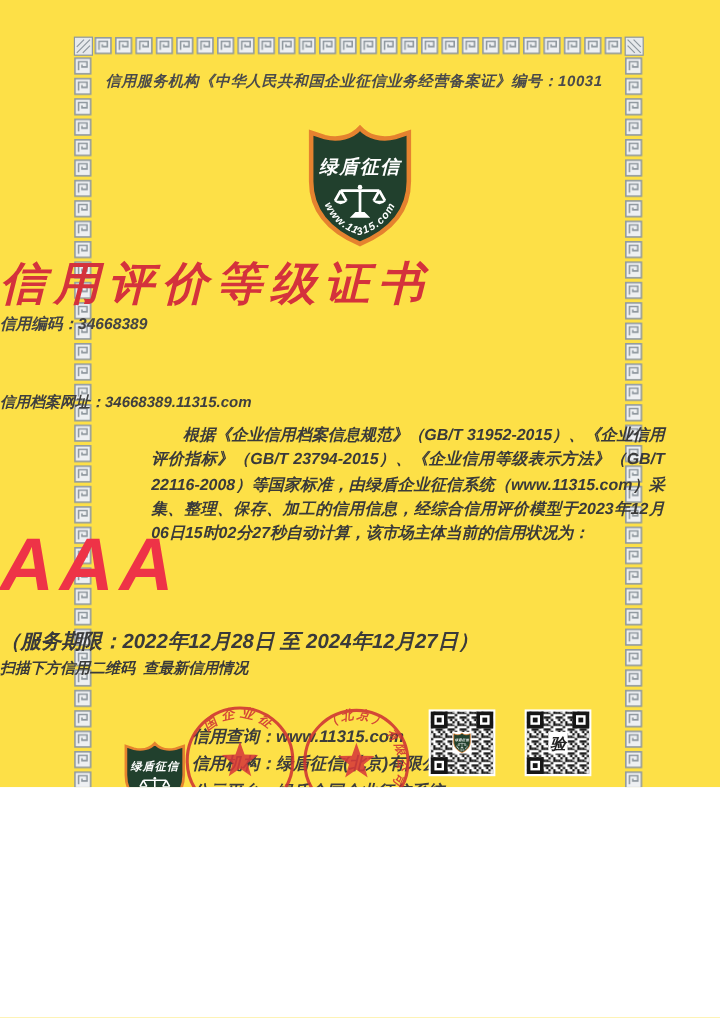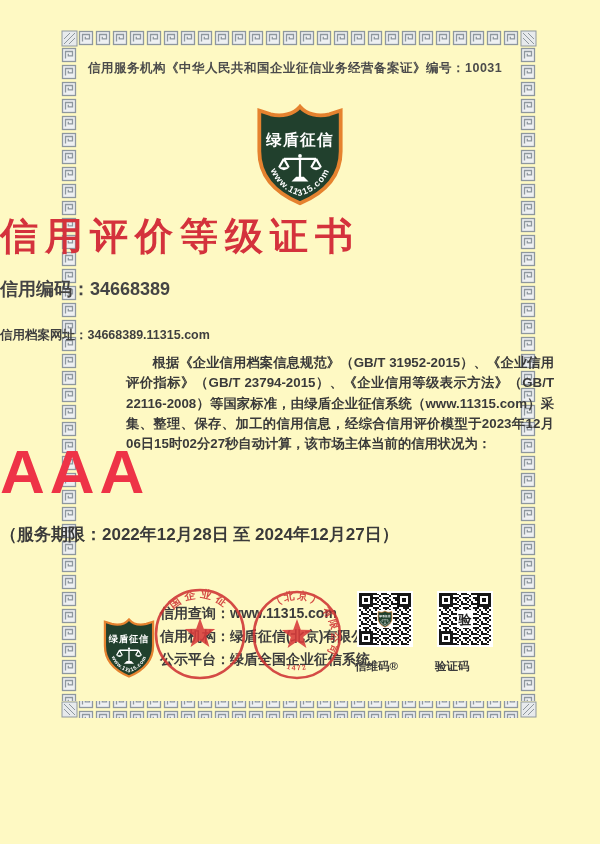--- a/index.html
+++ b/index.html
@@ -1,22 +1,22 @@
 <!DOCTYPE html>
 <html><head>
 <meta charset="utf-8">
 <style>
   html,body{margin:0;padding:0;background:#ffffff;}
-  .page{position:relative;width:600px;height:844px;background:#fef9c3;overflow:hidden;
-        font-family:"Liberation Sans","DejaVu Sans",sans-serif;margin:0 auto;}
+  .page{position:relative;width:600px;height:656px;background:#fde047;overflow:hidden;
+        font-family:"Liberation Sans","DejaVu Sans",sans-serif;margin:0 auto;font-style:italic;}
   .abs{position:absolute;}
   .ctr{left:0;right:0;text-align:left;}
   .hdr-line{top:60px;left:88px;width:430px;font-size:12.5px;font-weight:bold;color:#4b4b4b;letter-spacing:.5px;}
   .title{top:211px;font-size:38px;font-weight:bold;color:#d4323c;letter-spacing:7px;}
-  .credit-code{top:261px;font-size:18px;font-weight:bold;color:#444;margin-top:16px;}
+  .credit-code{top:261px;font-size:13px;font-weight:bold;color:#444;}
   .company{top:295px;font-size:21px;font-weight:bold;color:#2d2d2d;letter-spacing:1px;}
   .archive{top:327px;font-size:12.5px;font-weight:bold;color:#3f3f3f;}
   .body-par{top:353px;left:86px;width:428px;font-size:13.3px;font-weight:bold;color:#3a3a3a;
             line-height:20.3px;text-align:justify;text-indent:2em;margin-left:40px;}
   .rating{top:436px;font-size:62px;font-weight:bold;color:#ee3347;letter-spacing:5px;}
   .service{top:523px;font-size:17px;font-weight:bold;color:#3a3a3a;}
   .scan-hint{top:549px;font-size:12.5px;font-weight:bold;color:#3a3a3a;white-space:pre;}
   .foot-lines{top:602px;left:160px;font-size:14px;font-weight:bold;color:#3c3c3c;line-height:23px;}
   .qr-label{font-size:11.5px;font-weight:bold;color:#3c3c3c;top:659px;width:60px;text-align:left;}
   .stampsvg{opacity:.88;}
@@ -103,20 +103,21 @@
 
   <div class="abs ctr title">信用评价等级证书</div>
   <div class="abs ctr credit-code">信用编码：34668389</div>
   <div class="abs ctr archive">信用档案网址：34668389.11315.com</div>
 
   <div class="abs body-par">根据《企业信用档案信息规范》（GB/T 31952-2015）、《企业信用评价指标》（GB/T 23794-2015）、《企业信用等级表示方法》（GB/T 22116-2008）等国家标准，由绿盾企业征信系统（www.11315.com）采集、整理、保存、加工的信用信息，经综合信用评价模型于2023年12月06日15时02分27秒自动计算，该市场主体当前的信用状况为：</div>
 
   <div class="abs ctr rating">AAA</div>
 
   <div class="abs ctr service">（服务期限：2022年12月28日 至 2024年12月27日）</div>
+  <div class="abs ctr scan-hint">扫描下方信用二维码  查最新信用情况</div>
 
   <svg class="abs" style="left:101px;top:615px;" width="56" height="66" viewBox="0 0 100 112">
     <use href="#shield"></use>
   </svg>
 
   <div class="abs foot-lines">
     <div>信用查询：www.11315.com</div>
     <div>信用机构：绿盾征信(北京)有限公司</div>
     <div>公示平台：绿盾全国企业征信系统</div>
   </div>

